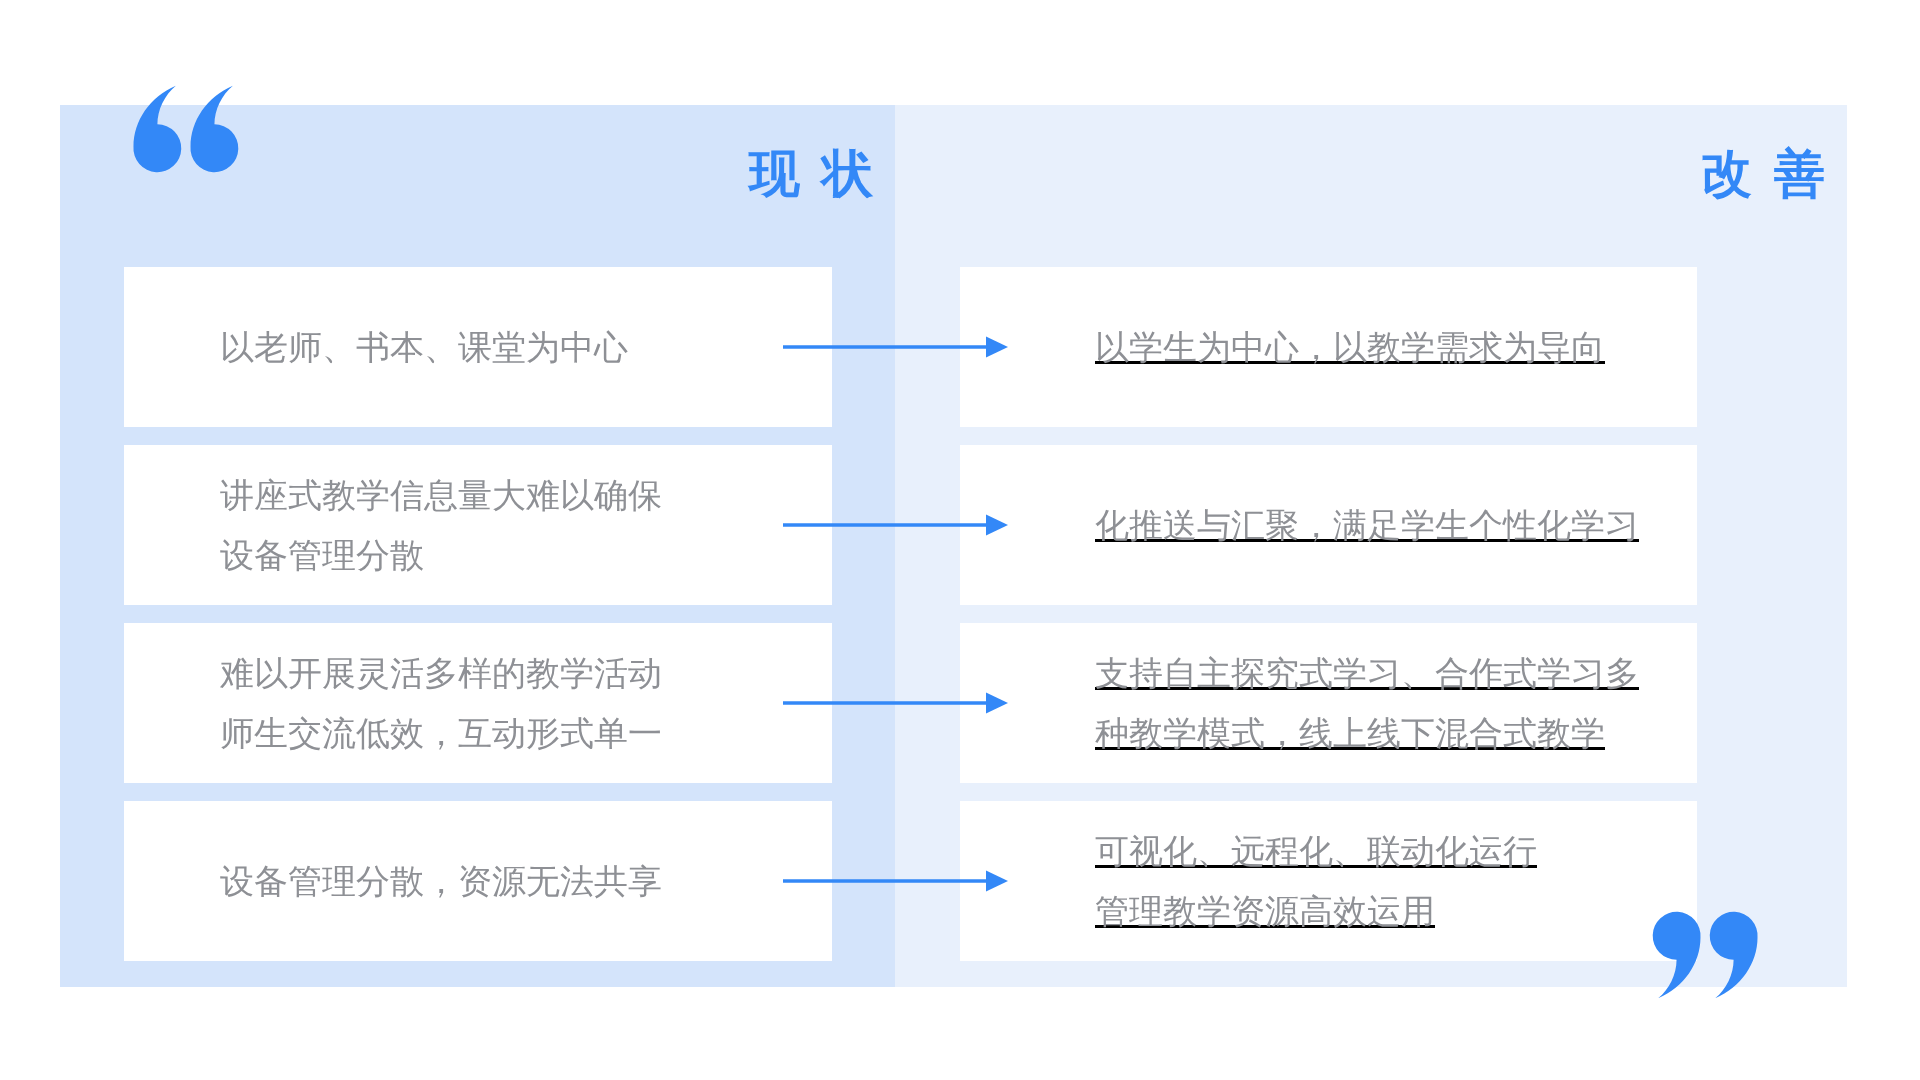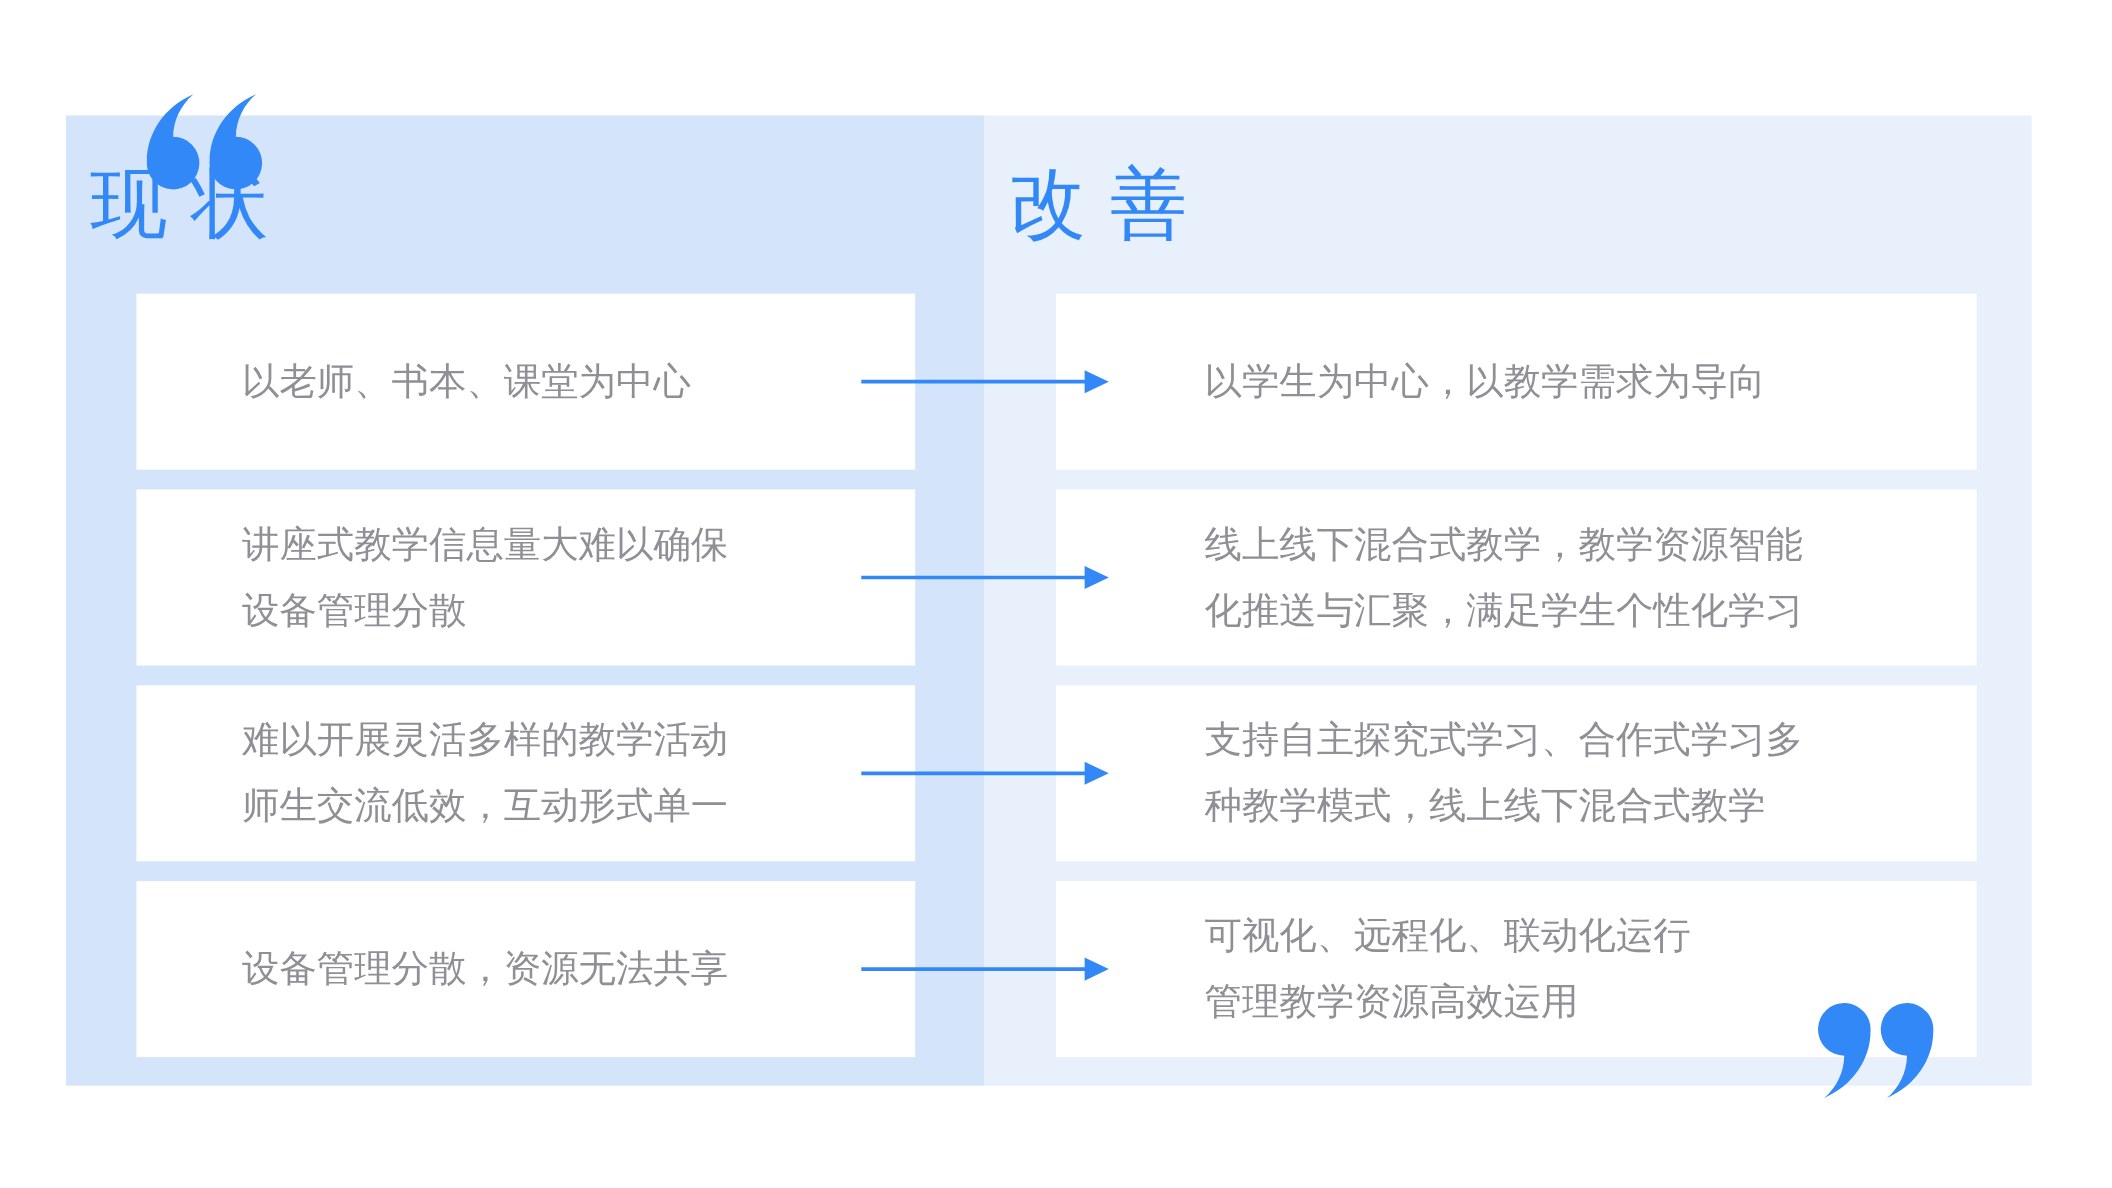--- a/index.html
+++ b/index.html
@@ -29,42 +29,43 @@
     left: 895px;
     width: 952px;
     background: var(--panel-right-bg, #E8F0FC);
   }
   .panel-title {
     position: absolute;
     top: 38px;
     left: 0;
     right: 0;
     margin: 0;
-    text-align: left;
-    font-size: 70px;
-    font-weight: 400;
+    text-align: right;
+    font-size: 51px;
+    font-weight: 700;
     line-height: 1.2;
     letter-spacing: 22px;
     text-indent: 22px;
     color: var(--accent, #3388F7);
   }
   .cards {
     position: absolute;
     top: 162px;
     display: flex;
     flex-direction: column;
     gap: 18px;
   }
   .panel-left .cards {
     left: 64px;
     width: 708px;
   }
   .panel-right .cards {
     left: 65px;
-    width: 837px;
+    width: 737px;
+    text-decoration: underline;
   }
   .card {
     height: 160px;
     box-sizing: border-box;
     background: var(--card-bg, #ffffff);
     display: flex;
     flex-direction: column;
     justify-content: center;
     padding-left: 96px;
     padding-right: 20px;
@@ -139,21 +140,20 @@
       </div>
   </section>
 
   <section class="panel panel-right">
     <h2 class="panel-title">改善</h2>
     <div class="cards">
         <div class="card">
           <div class="card-line">以学生为中心，以教学需求为导向</div>
         </div>
         <div class="card">
-          <div class="card-line">线上线下混合式教学，教学资源智能</div>
           <div class="card-line">化推送与汇聚，满足学生个性化学习</div>
         </div>
         <div class="card">
           <div class="card-line">支持自主探究式学习、合作式学习多</div>
           <div class="card-line">种教学模式，线上线下混合式教学</div>
         </div>
         <div class="card">
           <div class="card-line">可视化、远程化、联动化运行</div>
           <div class="card-line">管理教学资源高效运用</div>
         </div>

